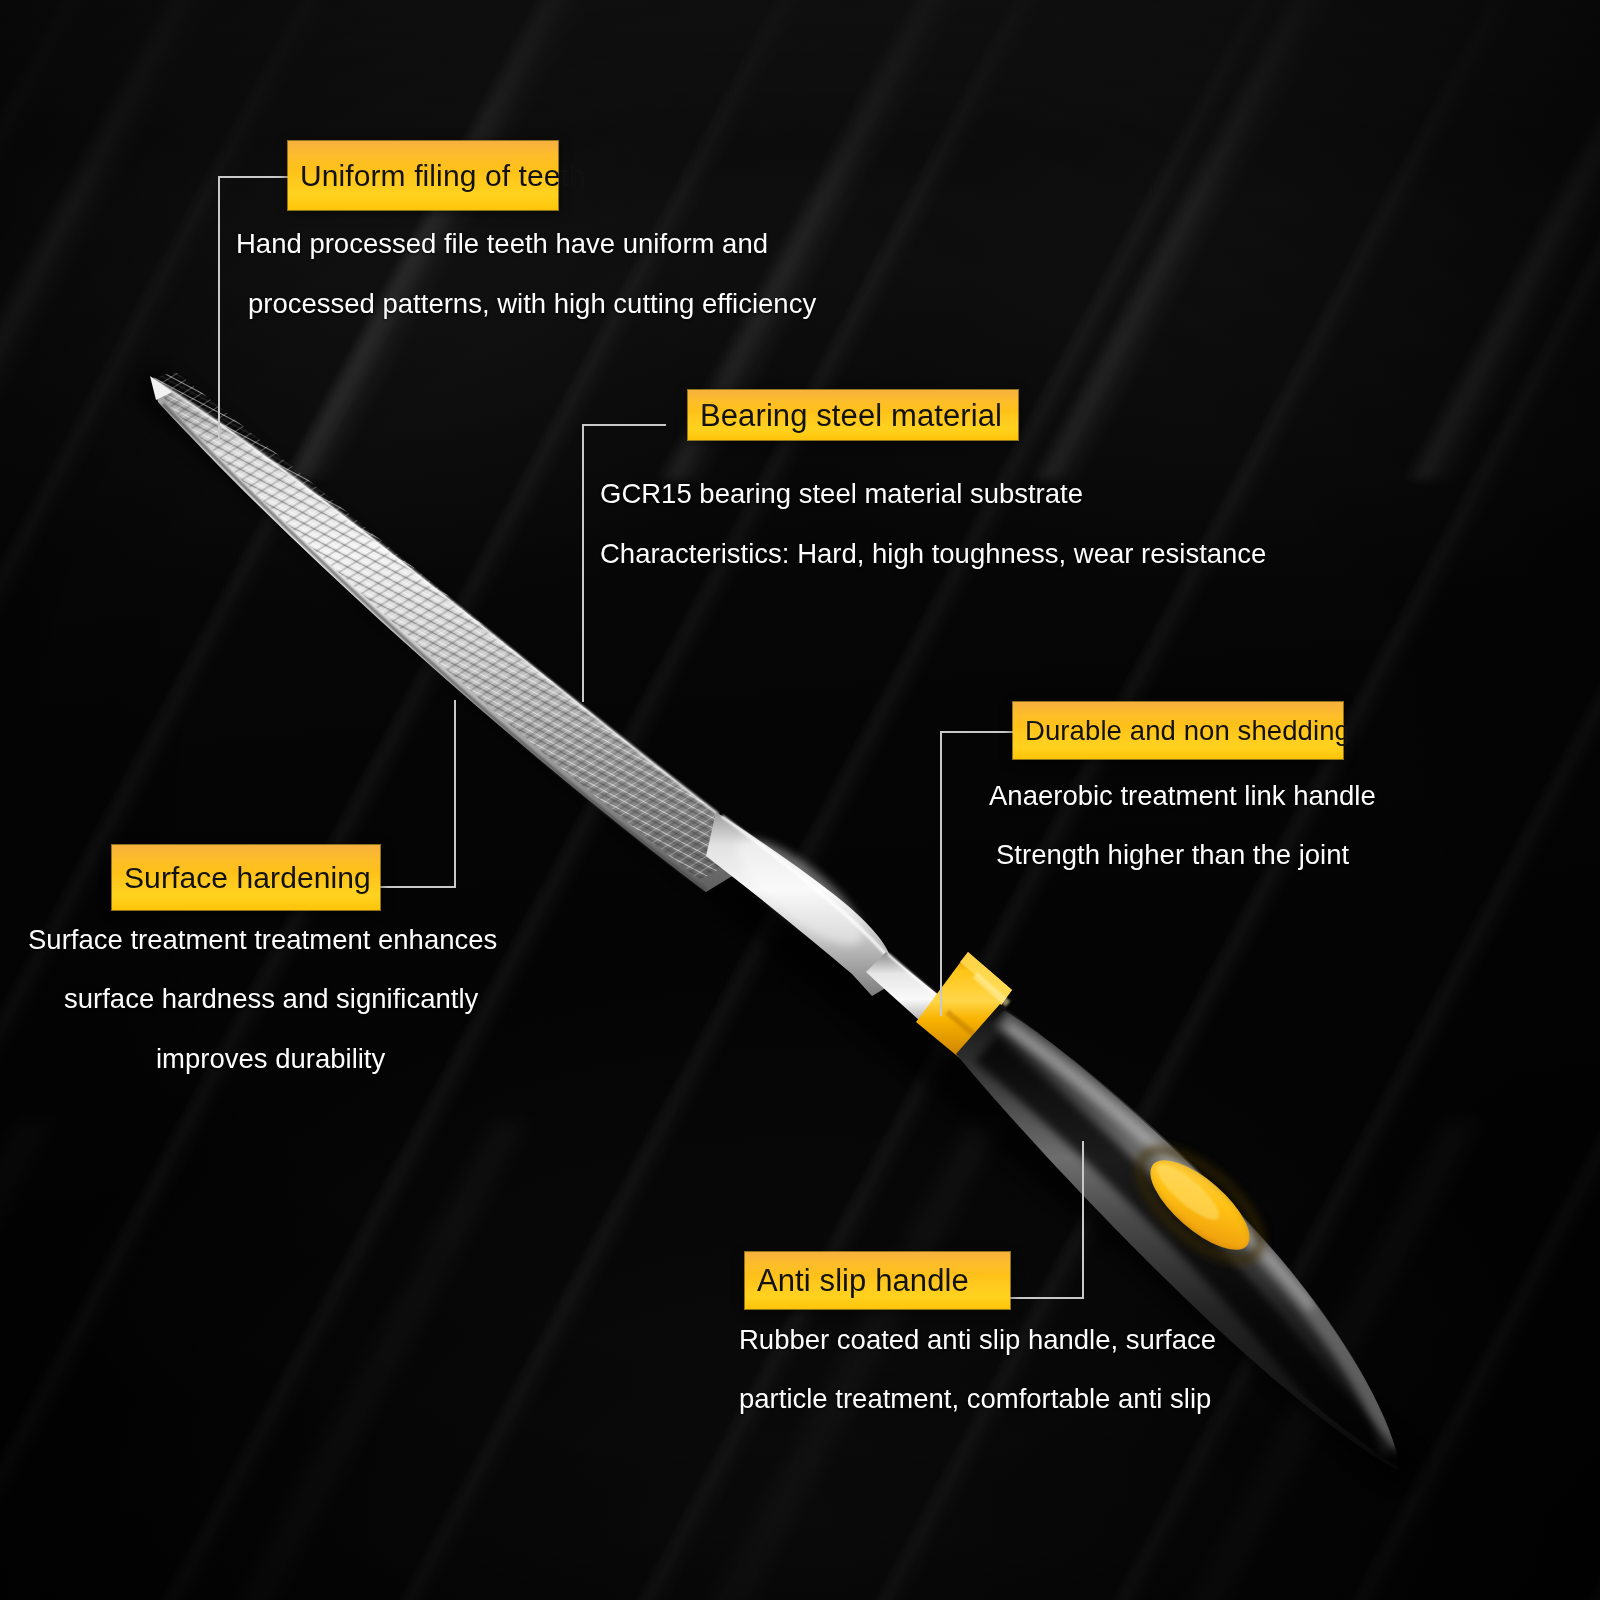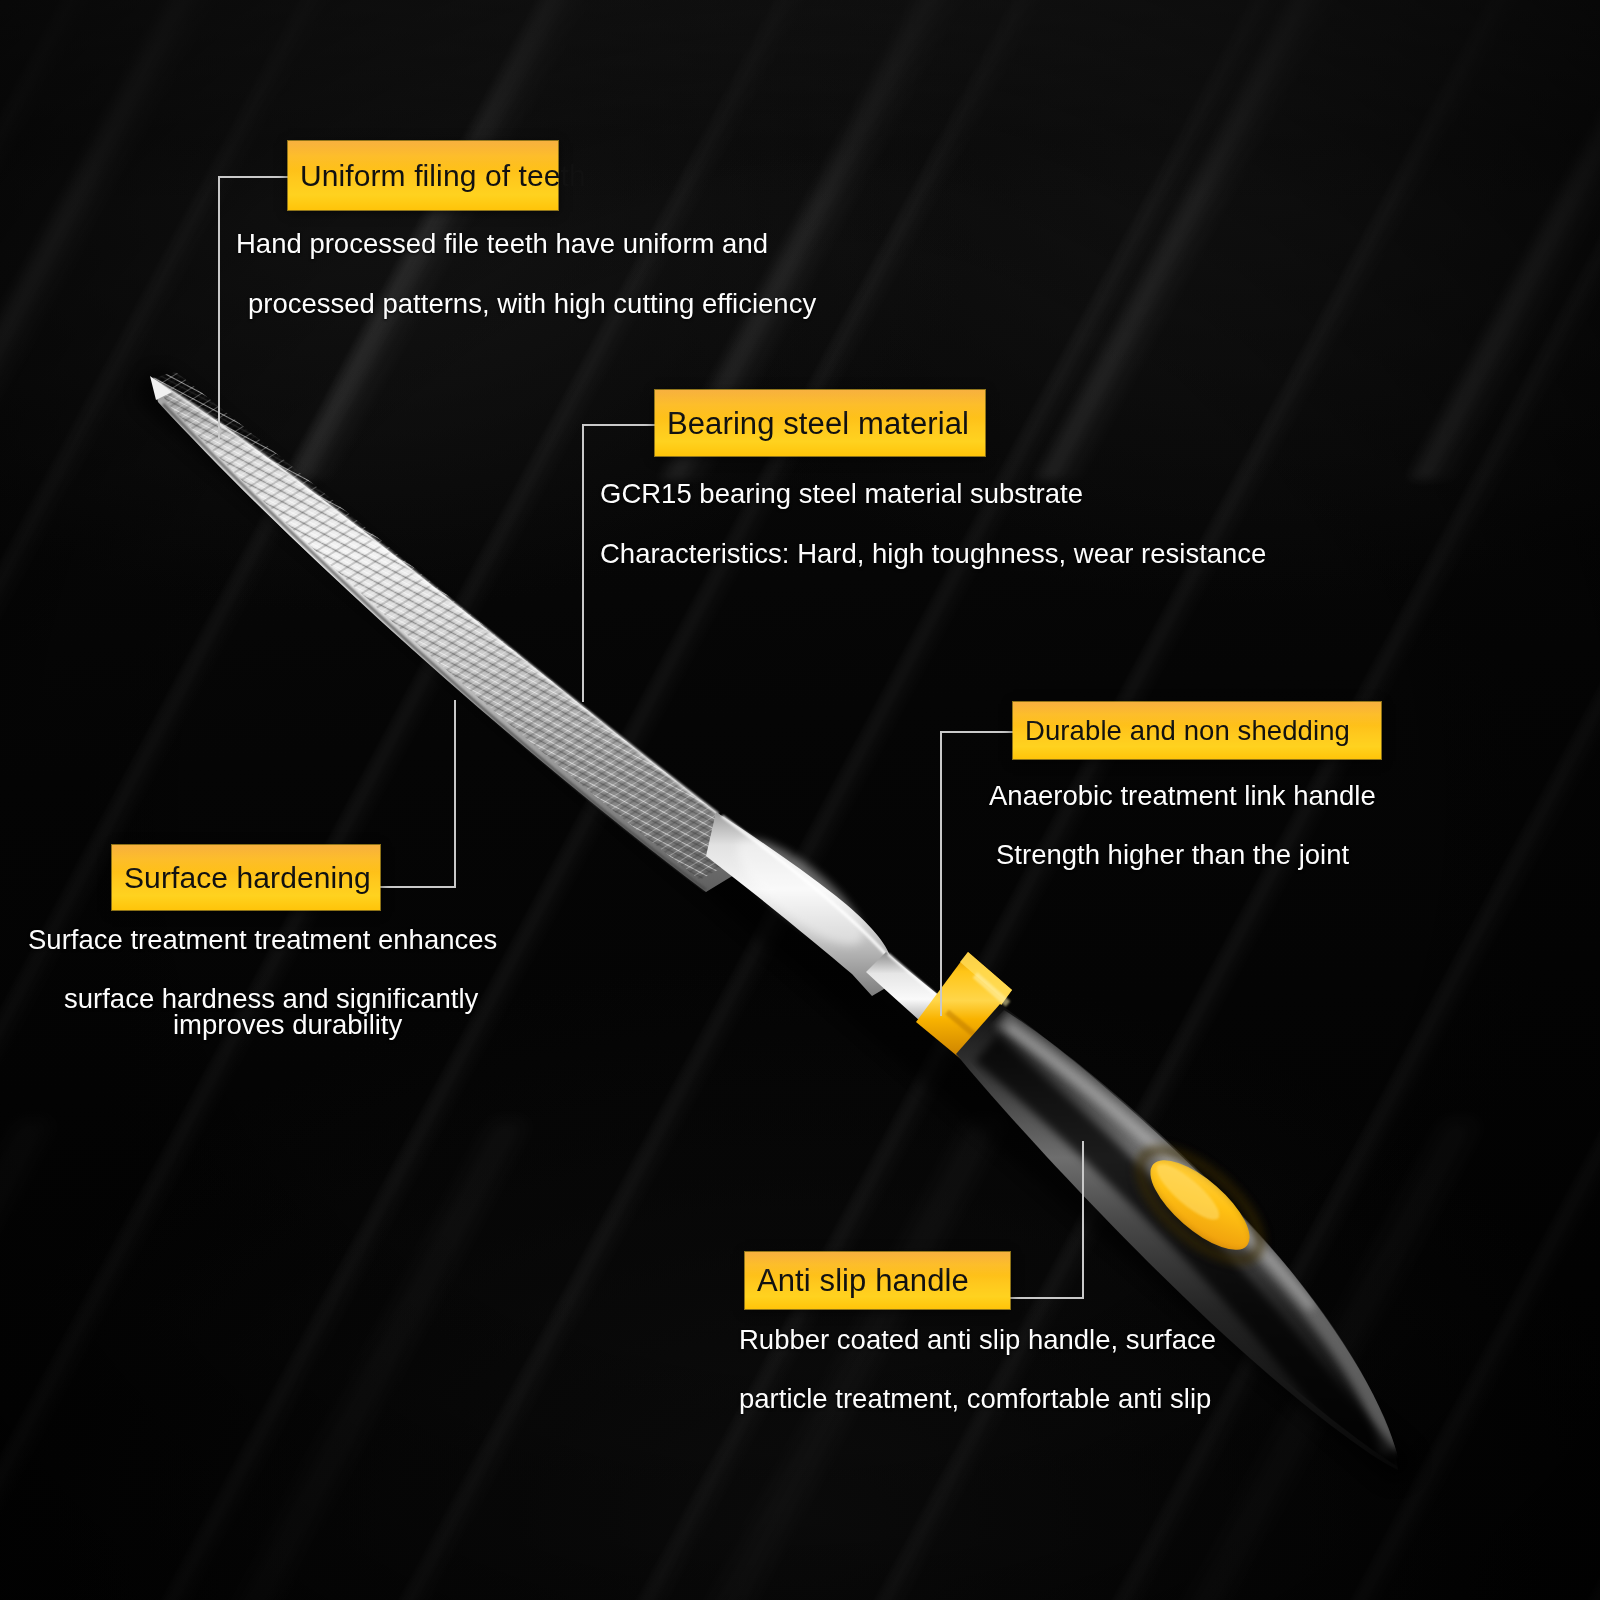--- a/index.html
+++ b/index.html
@@ -298,30 +298,30 @@
   <div class="lead" style="left:380px; top:886px; width:76px; height:2px; background:#c9c9c9;"></div>
   <div class="lead" style="left:454px; top:700px; width:2px; height:188px; background:#c9c9c9;"></div>
 
   <div class="lead" style="left:1010px; top:1297px; width:74px; height:2px; background:#c9c9c9;"></div>
   <div class="lead" style="left:1082px; top:1141px; width:2px; height:158px; background:#c9c9c9;"></div>
 
   <div class="badge" style="left:288px; top:141px; width:270px; height:69px;">Uniform filing of teeth</div>
   <div class="desc" style="left:236px; top:230px;">Hand processed file teeth have uniform and</div>
   <div class="desc" style="left:248px; top:290px;">processed patterns, with high cutting efficiency</div>
 
-  <div class="badge" style="left:655px; top:390px; width:330px; height:66px; font-size:31px;">Bearing steel material</div>
+  <div class="badge" style="left:688px; top:390px; width:330px; height:50px; font-size:31px;">Bearing steel material</div>
   <div class="desc" style="left:600px; top:480px;">GCR15 bearing steel material substrate</div>
   <div class="desc" style="left:600px; top:540px;">Characteristics: Hard, high toughness, wear resistance</div>
 
-  <div class="badge" style="left:1013px; top:702px; width:368px; height:57px; font-size:27.5px;">Durable and non shedding</div>
+  <div class="badge" style="left:1013px; top:702px; width:330px; height:57px; font-size:27.5px;">Durable and non shedding</div>
   <div class="desc" style="left:989px; top:782px;">Anaerobic treatment link handle</div>
   <div class="desc" style="left:996px; top:841px;">Strength higher than the joint</div>
 
   <div class="badge" style="left:112px; top:845px; width:268px; height:65px;">Surface hardening</div>
   <div class="desc" style="left:28px; top:926px;">Surface treatment treatment enhances</div>
   <div class="desc" style="left:64px; top:985px;">surface hardness and significantly</div>
-  <div class="desc" style="left:156px; top:1011px;margin-left:17px;">improves durability</div>
+  <div class="desc" style="left:156px; top:1045px;">improves durability</div>
 
   <div class="badge" style="left:745px; top:1252px; width:265px; height:57px; font-size:31px;">Anti slip handle</div>
   <div class="desc" style="left:739px; top:1326px;">Rubber coated anti slip handle, surface</div>
   <div class="desc" style="left:739px; top:1385px;">particle treatment, comfortable anti slip</div>
 
 </div>
 
 </body></html>

